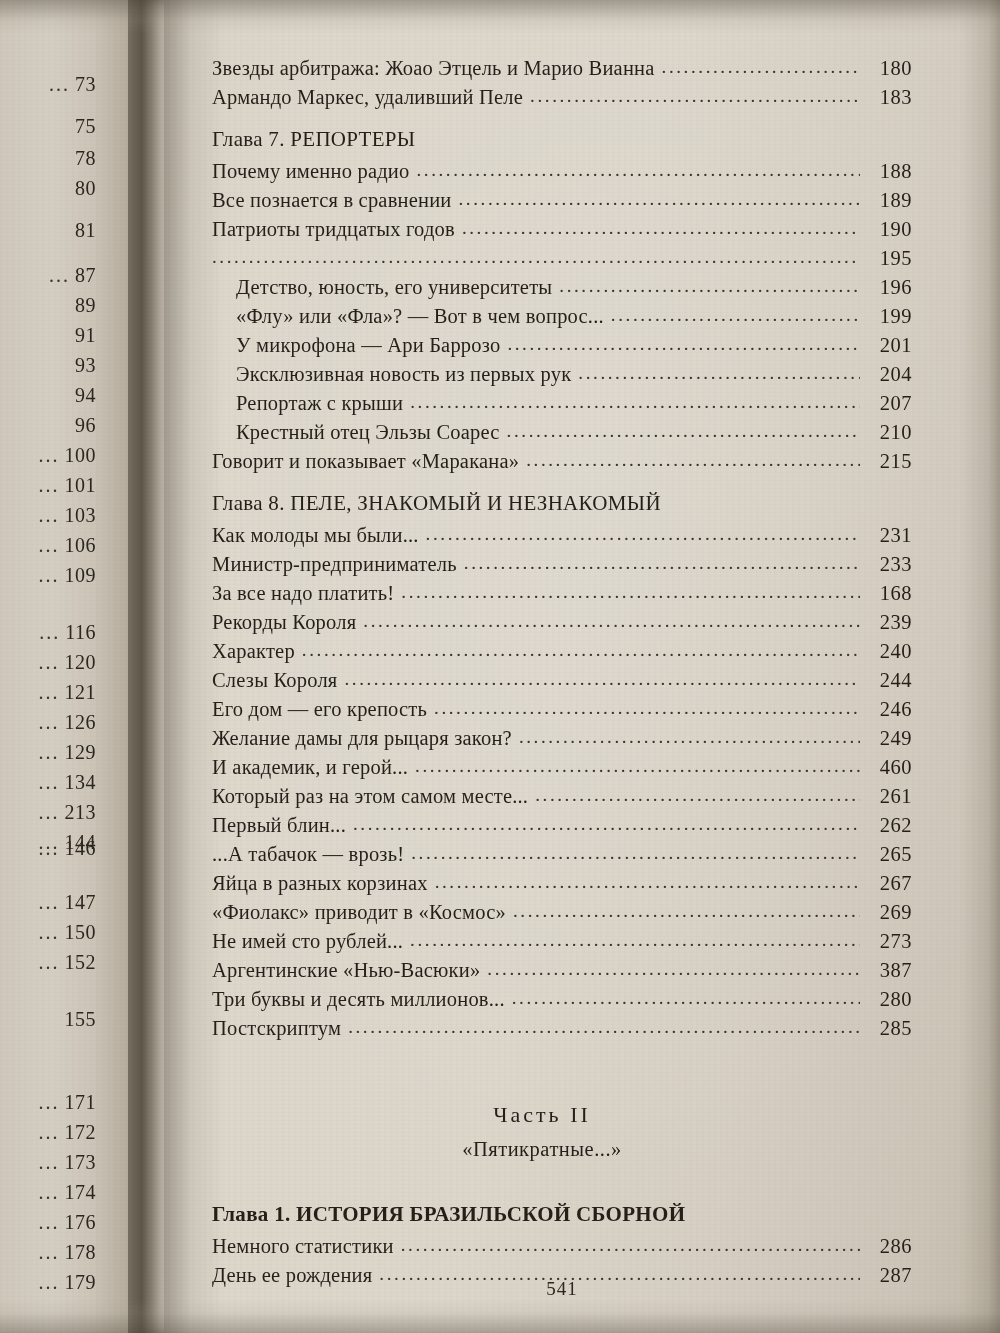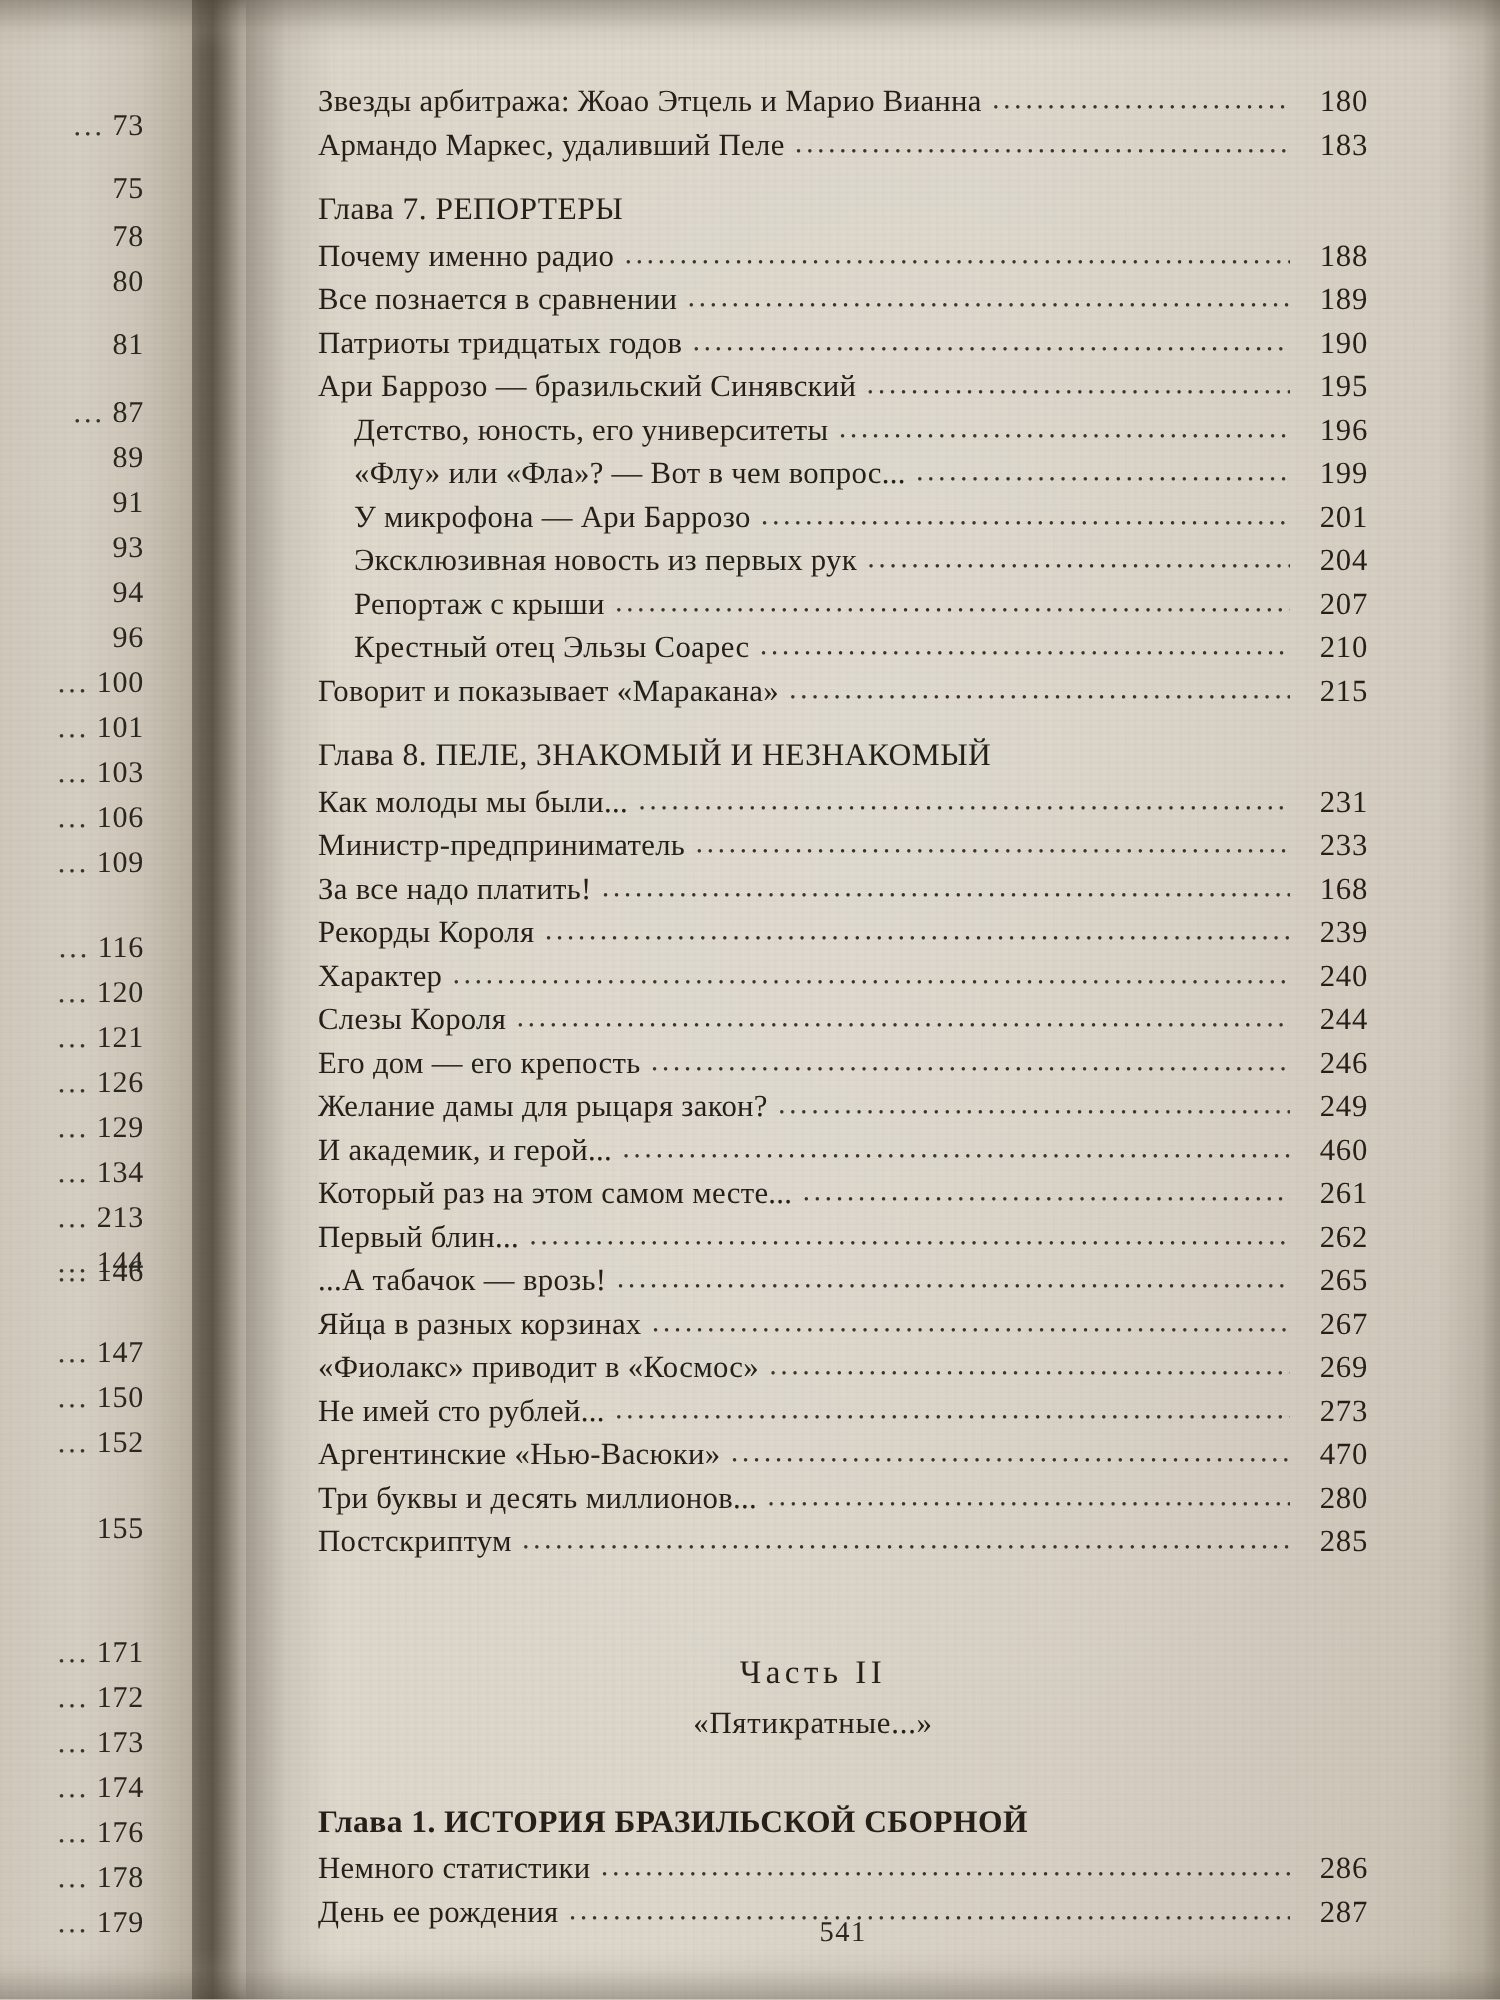--- a/index.html
+++ b/index.html
@@ -248,21 +248,20 @@
         <span class="title">Все познается в сравнении</span>
         <span class="leader">...........................................................................................</span>
         <span class="pageno">189</span>
       </div>
       <div class="entry">
         <span class="title">Патриоты тридцатых годов</span>
         <span class="leader">...........................................................................................</span>
         <span class="pageno">190</span>
       </div>
       <div class="entry">
-        <span class="title">Ари Баррозо — бразильский Синявский</span>
         <span class="leader">...........................................................................................</span>
         <span class="pageno">195</span>
       </div>
       <div class="entry indent">
         <span class="title">Детство, юность, его университеты</span>
         <span class="leader">...........................................................................................</span>
         <span class="pageno">196</span>
       </div>
       <div class="entry indent">
         <span class="title">«Флу» или «Фла»? — Вот в чем вопрос...</span>
@@ -370,21 +369,21 @@
         <span class="pageno">269</span>
       </div>
       <div class="entry">
         <span class="title">Не имей сто рублей...</span>
         <span class="leader">...........................................................................................</span>
         <span class="pageno">273</span>
       </div>
       <div class="entry">
         <span class="title">Аргентинские «Нью-Васюки»</span>
         <span class="leader">...........................................................................................</span>
-        <span class="pageno">470</span>
+        <span class="pageno">387</span>
       </div>
       <div class="entry">
         <span class="title">Три буквы и десять миллионов...</span>
         <span class="leader">...........................................................................................</span>
         <span class="pageno">280</span>
       </div>
       <div class="entry">
         <span class="title">Постскриптум</span>
         <span class="leader">...........................................................................................</span>
         <span class="pageno">285</span>

